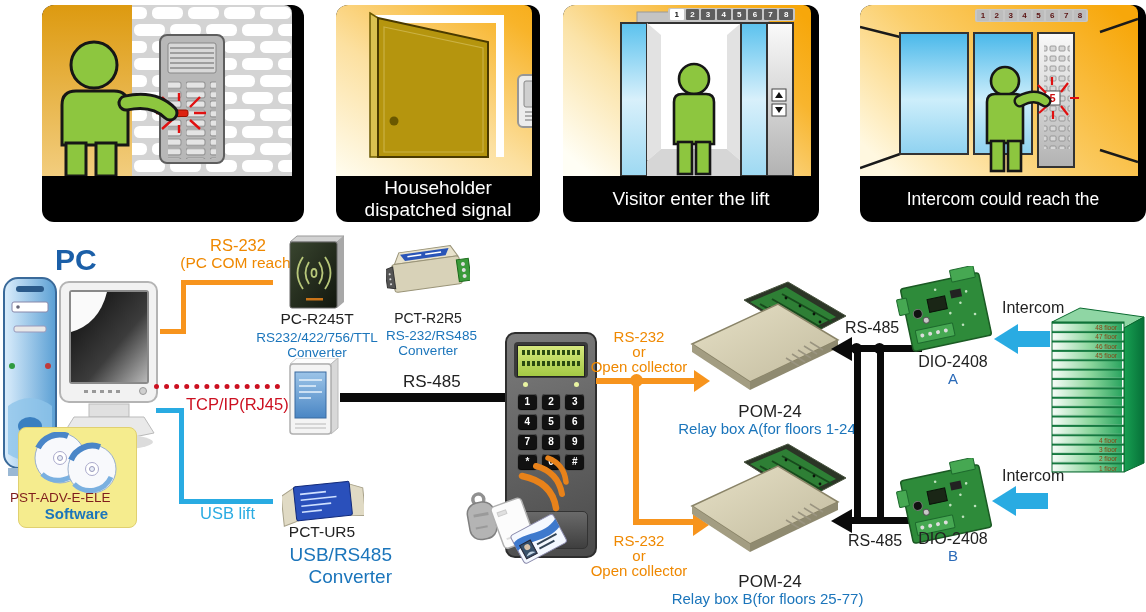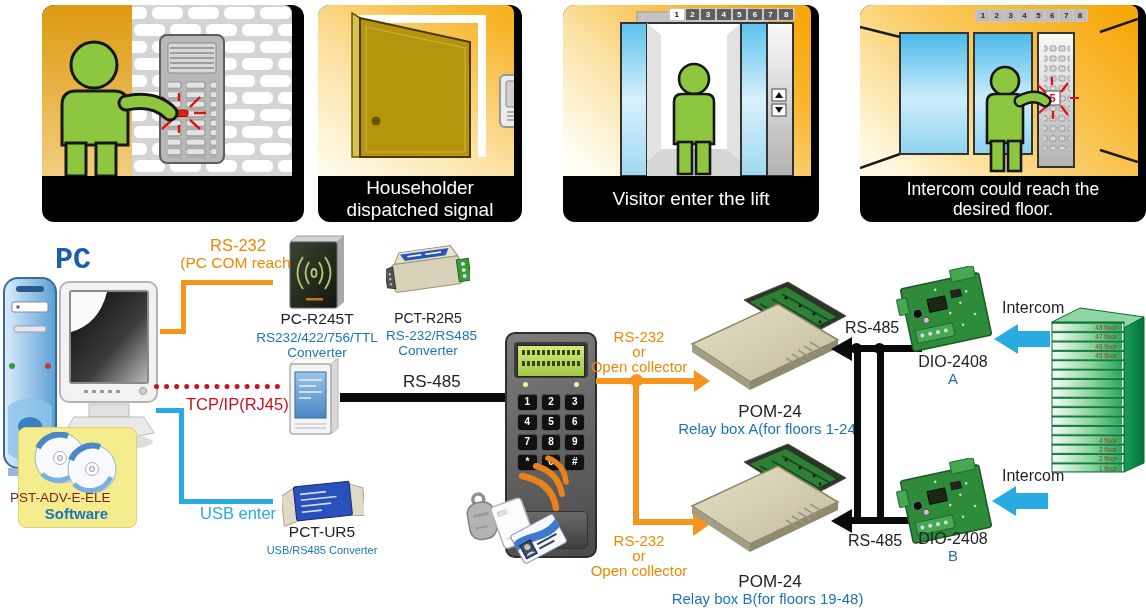--- a/index.html
+++ b/index.html
@@ -109,21 +109,21 @@
           <path d="M20,100 q0,-14 14,-14 h38 q14,0 14,14 v40 h-66 z"></path>
           <rect x="24" y="138" width="20" height="33"></rect>
           <rect x="54" y="138" width="20" height="33"></rect>
           <path d="M84,98 Q112,92 128,108" fill="none" stroke="#161616" stroke-width="17" stroke-linecap="round"></path>
           <path d="M84,98 Q112,92 128,108" fill="none" stroke="#8dc63f" stroke-width="11" stroke-linecap="round"></path>
         </g>
       </svg>
     </div>
   </div>
 
-  <div class="panel" style="left:318px;width:204px;">
+  <div class="panel" style="left:336px;width:204px;">
     <div class="illus" style="right:8px;">
       <svg width="252" height="171" viewBox="0 0 252 171">
         <defs>
           <linearGradient id="p2b" x1="0" y1="1" x2="1" y2="0">
             <stop offset="0" stop-color="#fffdf0"></stop>
               <stop offset="0.4" stop-color="#fce0a0"></stop>
             <stop offset="0.8" stop-color="#f8b42a"></stop>
               <stop offset="1" stop-color="#f7a70a"></stop>
           </linearGradient>
         </defs>
@@ -246,21 +246,20 @@
           <path d="M127,97 q0,-8 8,-8 h20 q8,0 8,8 v41 h-36 z"></path>
           <rect x="131" y="136" width="13" height="30"></rect>
           <rect x="148" y="136" width="13" height="30"></rect>
           <path d="M160,96 Q175,88 185,96" fill="none" stroke="#161616" stroke-width="13" stroke-linecap="round"></path>
           <path d="M160,96 Q175,88 185,96" fill="none" stroke="#8dc63f" stroke-width="8" stroke-linecap="round"></path>
         </g>
       </svg>
     </div>
     <div class="cap small">
       <div>Intercom could reach the</div>
-      <div>desired floor.</div>
     </div>
   </div>
 
   <div class="strip p3" style="left:668px;top:8px;width:127px;height:13px;">
 
   <span>1</span>
       <span>2</span>
       <span>3</span>
       <span>4</span>
       <span>5</span>
@@ -273,21 +272,21 @@
   <span>1</span>
       <span>2</span>
       <span>3</span>
       <span>4</span>
       <span>5</span>
       <span>6</span>
       <span>7</span>
       <span>8</span>
     </div>
 
-  <div class="lbl pcblue" style="left:55px;top:243px;font-family:Liberation Mono, monospace;">PC</div>
+  <div class="lbl pcblue" style="left:55px;top:243px;">PC</div>
 
   <div class="abs" style="left:0;top:276px;">
     <svg width="60" height="202" viewBox="0 0 60 202">
       <defs>
         <linearGradient id="pcg" x1="0" y1="0" x2="1" y2="0">
           <stop offset="0" stop-color="#dceefc"></stop>
             <stop offset="1" stop-color="#5a9fd4"></stop>
         </linearGradient>
       </defs>
       <rect x="4" y="2" width="52" height="190" rx="14" fill="url(#pcg)" stroke="#3a6a9a" stroke-width="2"></rect>
@@ -367,21 +366,21 @@
     <div>RS-232</div>
     <div style="font-size:15.5px;">(PC COM reach)</div>
   </div>
 
   <div class="dotted-red" style="left:154px;top:384px;width:126px;"></div>
   <div class="lbl red" style="left:186px;top:395px;font-size:16.5px;">TCP/IP(RJ45)</div>
 
   <div class="wire w-cyan" style="left:156px;top:408px;width:28px;height:5px;"></div>
   <div class="wire w-cyan" style="left:179px;top:408px;width:5px;height:96px;"></div>
   <div class="wire w-cyan" style="left:179px;top:499px;width:94px;height:5px;"></div>
-  <div class="lbl cyan" style="left:200px;top:504px;font-size:16.5px;">USB enter</div>
+  <div class="lbl cyan" style="left:200px;top:504px;font-size:16.5px;">USB lift</div>
 
   <div class="abs" style="left:286px;top:234px;">
     <svg width="60" height="78" viewBox="0 0 60 78">
       <defs>
           <linearGradient id="r245g" x1="0" y1="0" x2="1" y2="1">
         <stop offset="0" stop-color="#39452f"></stop>
             <stop offset="1" stop-color="#12170e"></stop>
           </linearGradient>
         </defs>
       <polygon points="4,8 11,2 58,2 51,8" fill="#d2d2d2" stroke="#999"></polygon>
@@ -449,21 +448,21 @@
       <g transform="rotate(-6 41 26)">
         <polygon points="0,16 15,8 15,42 0,46" fill="#e0dac4" stroke="#a8a28a"></polygon>
         <polygon points="67,10 82,16 82,44 67,42" fill="#e0dac4" stroke="#a8a28a"></polygon>
         <rect x="13" y="8" width="56" height="34" rx="2" fill="#2a50bb" stroke="#122a7a"></rect>
         <path d="M19,16 h26 M19,22 h36 M19,28 h30 M19,34 h20" stroke="#cfe0ff" stroke-width="1.6"></path>
       </g>
     </svg>
   </div>
   <div class="lbl ctr" style="left:252px;top:523px;width:140px;">
     <div class="blk" style="font-size:15.5px;">PCT-UR5</div>
-    <div class="blue" style="font-size:11px;margin-top:3px;">USB/RS485  Converter</div>
+    <div class="blue" style="font-size:19px;margin-top:3px;text-align:right;">USB/RS485  Converter</div>
   </div>
 
   <div class="wire w-blk" style="left:340px;top:393px;width:168px;height:9px;"></div>
   <div class="lbl blk" style="left:403px;top:372px;font-size:17px;">RS-485</div>
 
   <div class="keypad">
     <div class="lcd-wrap">
       <div class="lcd">
         <div class="lcd-line" style="top:4px;"></div>
         <div class="lcd-line" style="top:15px;"></div>
@@ -583,21 +582,21 @@
         <circle cx="116" cy="46" r="1.4"></circle>
           <circle cx="130" cy="42" r="1.4"></circle>
         </g>
       <polygon points="2,64 88,24 148,60 60,102" fill="url(#lidG)" stroke="#8a8468" stroke-width="1.5"></polygon>
       <polygon points="2,64 60,102 60,110 2,72" fill="#a39d82"></polygon>
       <polygon points="60,102 148,60 148,68 60,110" fill="#8f8a70"></polygon>
       <path d="M96,78 l13,8 M102,74 l13,8 M108,70 l13,8 M114,66 l13,8 M120,62 l13,8" stroke="#9a9480" stroke-width="1.5"></path>
     </svg>
   </div>
   <div class="lbl blk ctr" style="left:700px;top:572px;width:140px;font-size:17px;">POM-24</div>
-  <div class="lbl blue ctr" style="left:655px;top:590px;width:225px;font-size:15px;">Relay box B(for floors 19-48)</div>
+  <div class="lbl blue ctr" style="left:655px;top:590px;width:225px;font-size:15px;">Relay box B(for floors 25-77)</div>
 
   <div class="arr-l-blk" style="left:831px;top:337px;"></div>
   <div class="wire w-blk" style="left:848px;top:345px;width:74px;height:7px;"></div>
   <div class="dot-blk" style="left:851px;top:343px;"></div>
   <div class="dot-blk" style="left:874px;top:343px;"></div>
   <div class="wire w-blk" style="left:854px;top:348px;width:7px;height:174px;"></div>
   <div class="wire w-blk" style="left:877px;top:348px;width:7px;height:174px;"></div>
   <div class="wire w-blk" style="left:848px;top:517px;width:74px;height:7px;"></div>
   <div class="arr-l-blk" style="left:831px;top:509px;"></div>
   <div class="lbl blk" style="left:845px;top:319px;font-size:16px;">RS-485</div>

